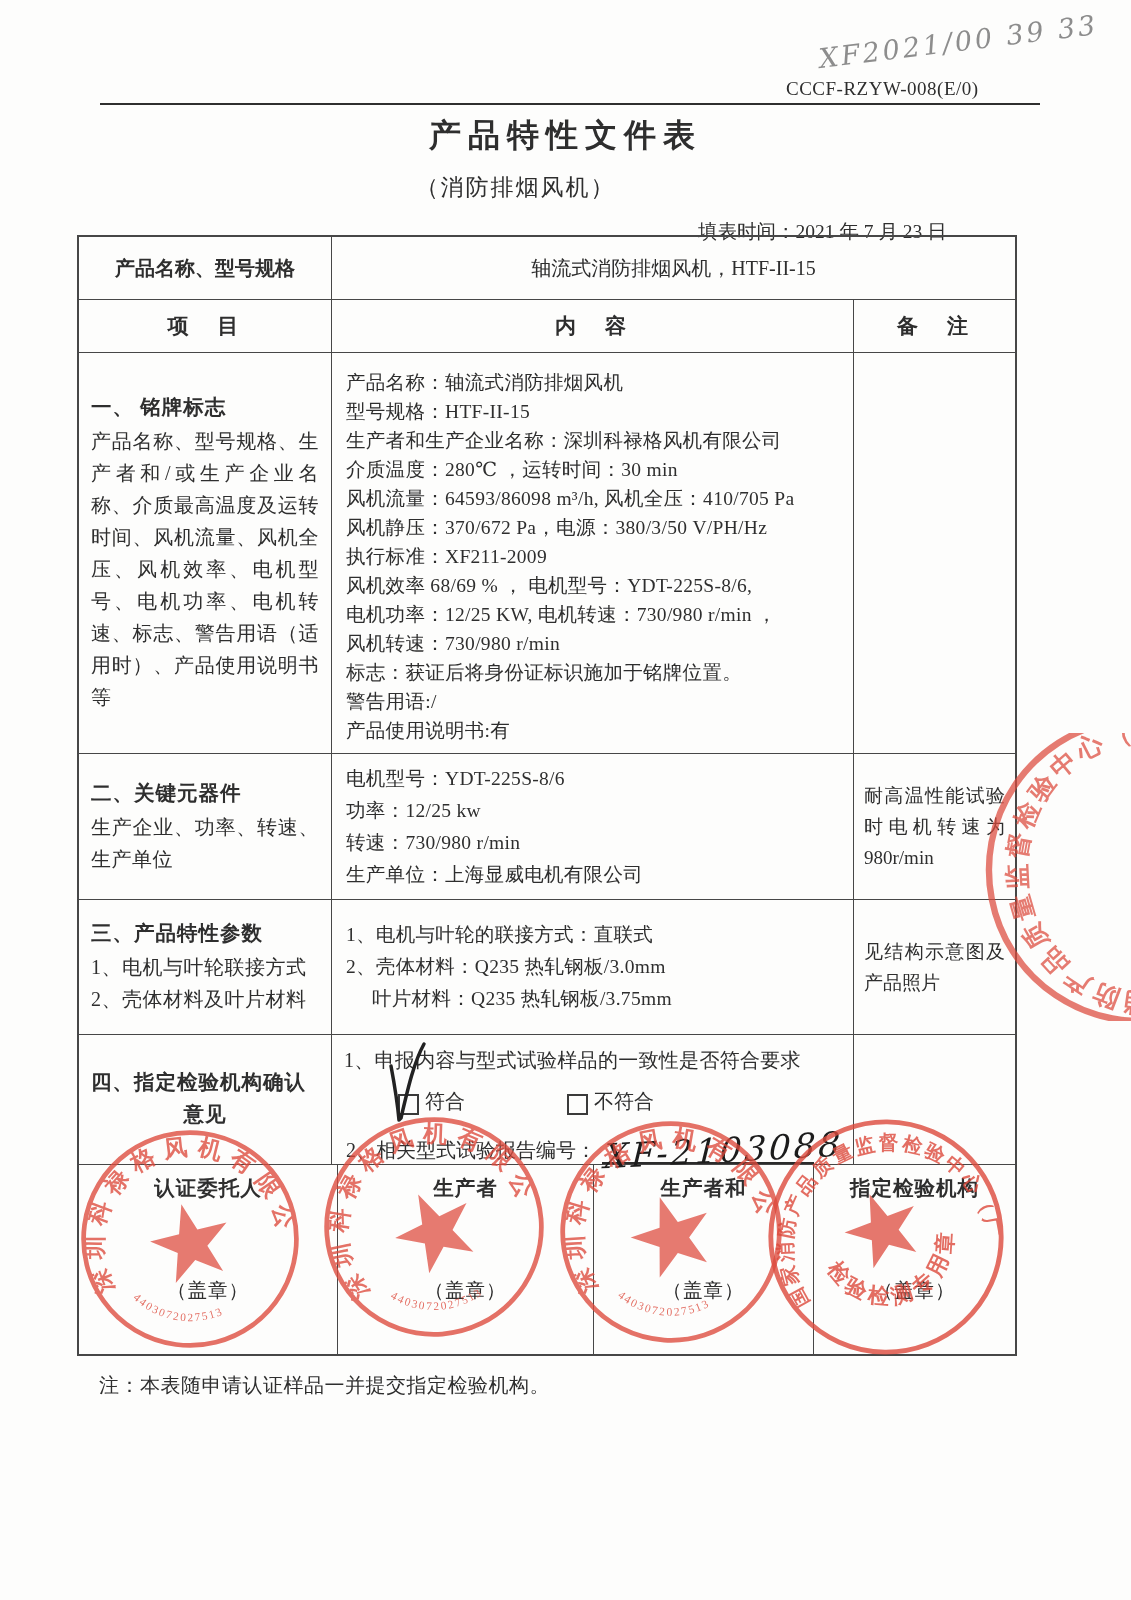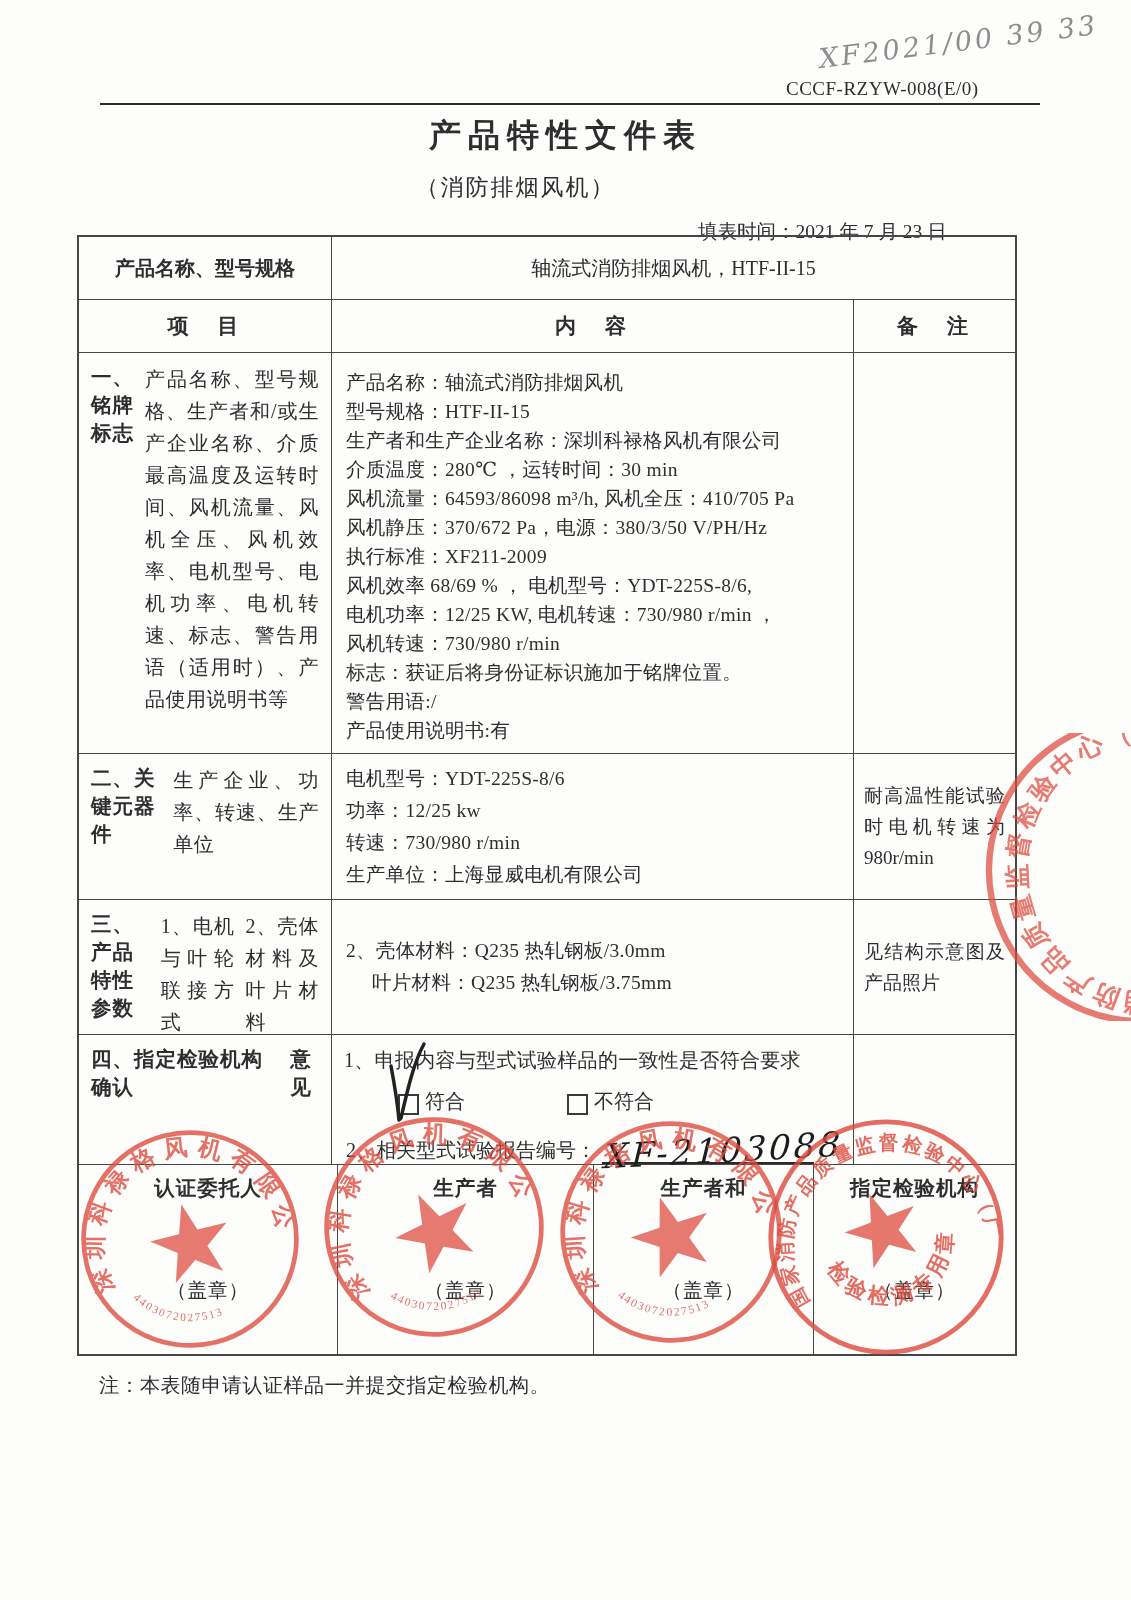--- a/index.html
+++ b/index.html
@@ -25,21 +25,21 @@
     box-sizing:content-box;background:transparent;}
   .cell{border-right:1.5px solid #474747;border-bottom:1.5px solid #474747;
     box-sizing:border-box;position:relative;font-size:20px;}
   .lc{border-right:none;}
   .lr{border-bottom:none;}
   .center{display:flex;align-items:center;justify-content:center;text-align:center;}
   .colspan2{grid-column:2 / span 2;}
   .colspan3{grid-column:1 / span 3;}
   .bold{font-weight:bold;}
   .hdr{font-weight:bold;letter-spacing:4px;font-size:21px;}
-  .vcenter{display:flex;flex-direction:row;justify-content:center;gap:11px;}
+  .vcenter{display:flex;flex-direction:column;justify-content:center;}
   .pad{padding:10px 12px;}
   .sec-title{font-weight:bold;font-size:20.5px;margin-bottom:4px;letter-spacing:1px;}
   .sec-desc{font-size:20px;line-height:32px;text-align:justify;letter-spacing:.5px;}
   .content-lines{padding:15px 14px 0 14px;line-height:29px;font-size:19.5px;letter-spacing:.3px;}
   .content-lines.mid{padding-top:0;line-height:32px;justify-content:center;display:flex;flex-direction:column;}
   .remark-txt{font-size:19px;line-height:31px;text-align:justify;padding:0 10px;
     display:flex;flex-direction:column;justify-content:center;height:100%;box-sizing:border-box;}
   .indent1{padding-left:26px;}
   
   .q1{padding:12px 10px 0 12px;font-size:20px;letter-spacing:.3px;}
@@ -126,20 +126,21 @@
   <div class="cell lc">
     <div class="remark-txt">耐高温性能试验时电机转速为 980r/min</div>
   </div>
 
   <div class="cell vcenter pad">
     <div class="sec-title">三、产品特性参数</div>
     <div class="sec-desc">1、电机与叶轮联接方式</div>
     <div class="sec-desc">2、壳体材料及叶片材料</div>
   </div>
   <div class="cell content-lines mid">
+    <div>1、电机与叶轮的联接方式：直联式</div>
     <div>2、壳体材料：Q235 热轧钢板/3.0mm</div>
     <div class="indent1">叶片材料：Q235 热轧钢板/3.75mm</div>
   </div>
   <div class="cell lc">
     <div class="remark-txt">见结构示意图及产品照片</div>
   </div>
 
   <div class="cell vcenter pad">
     <div class="sec-title">四、指定检验机构确认</div>
     <div class="sec-title" style="text-align:center;">意见</div>

